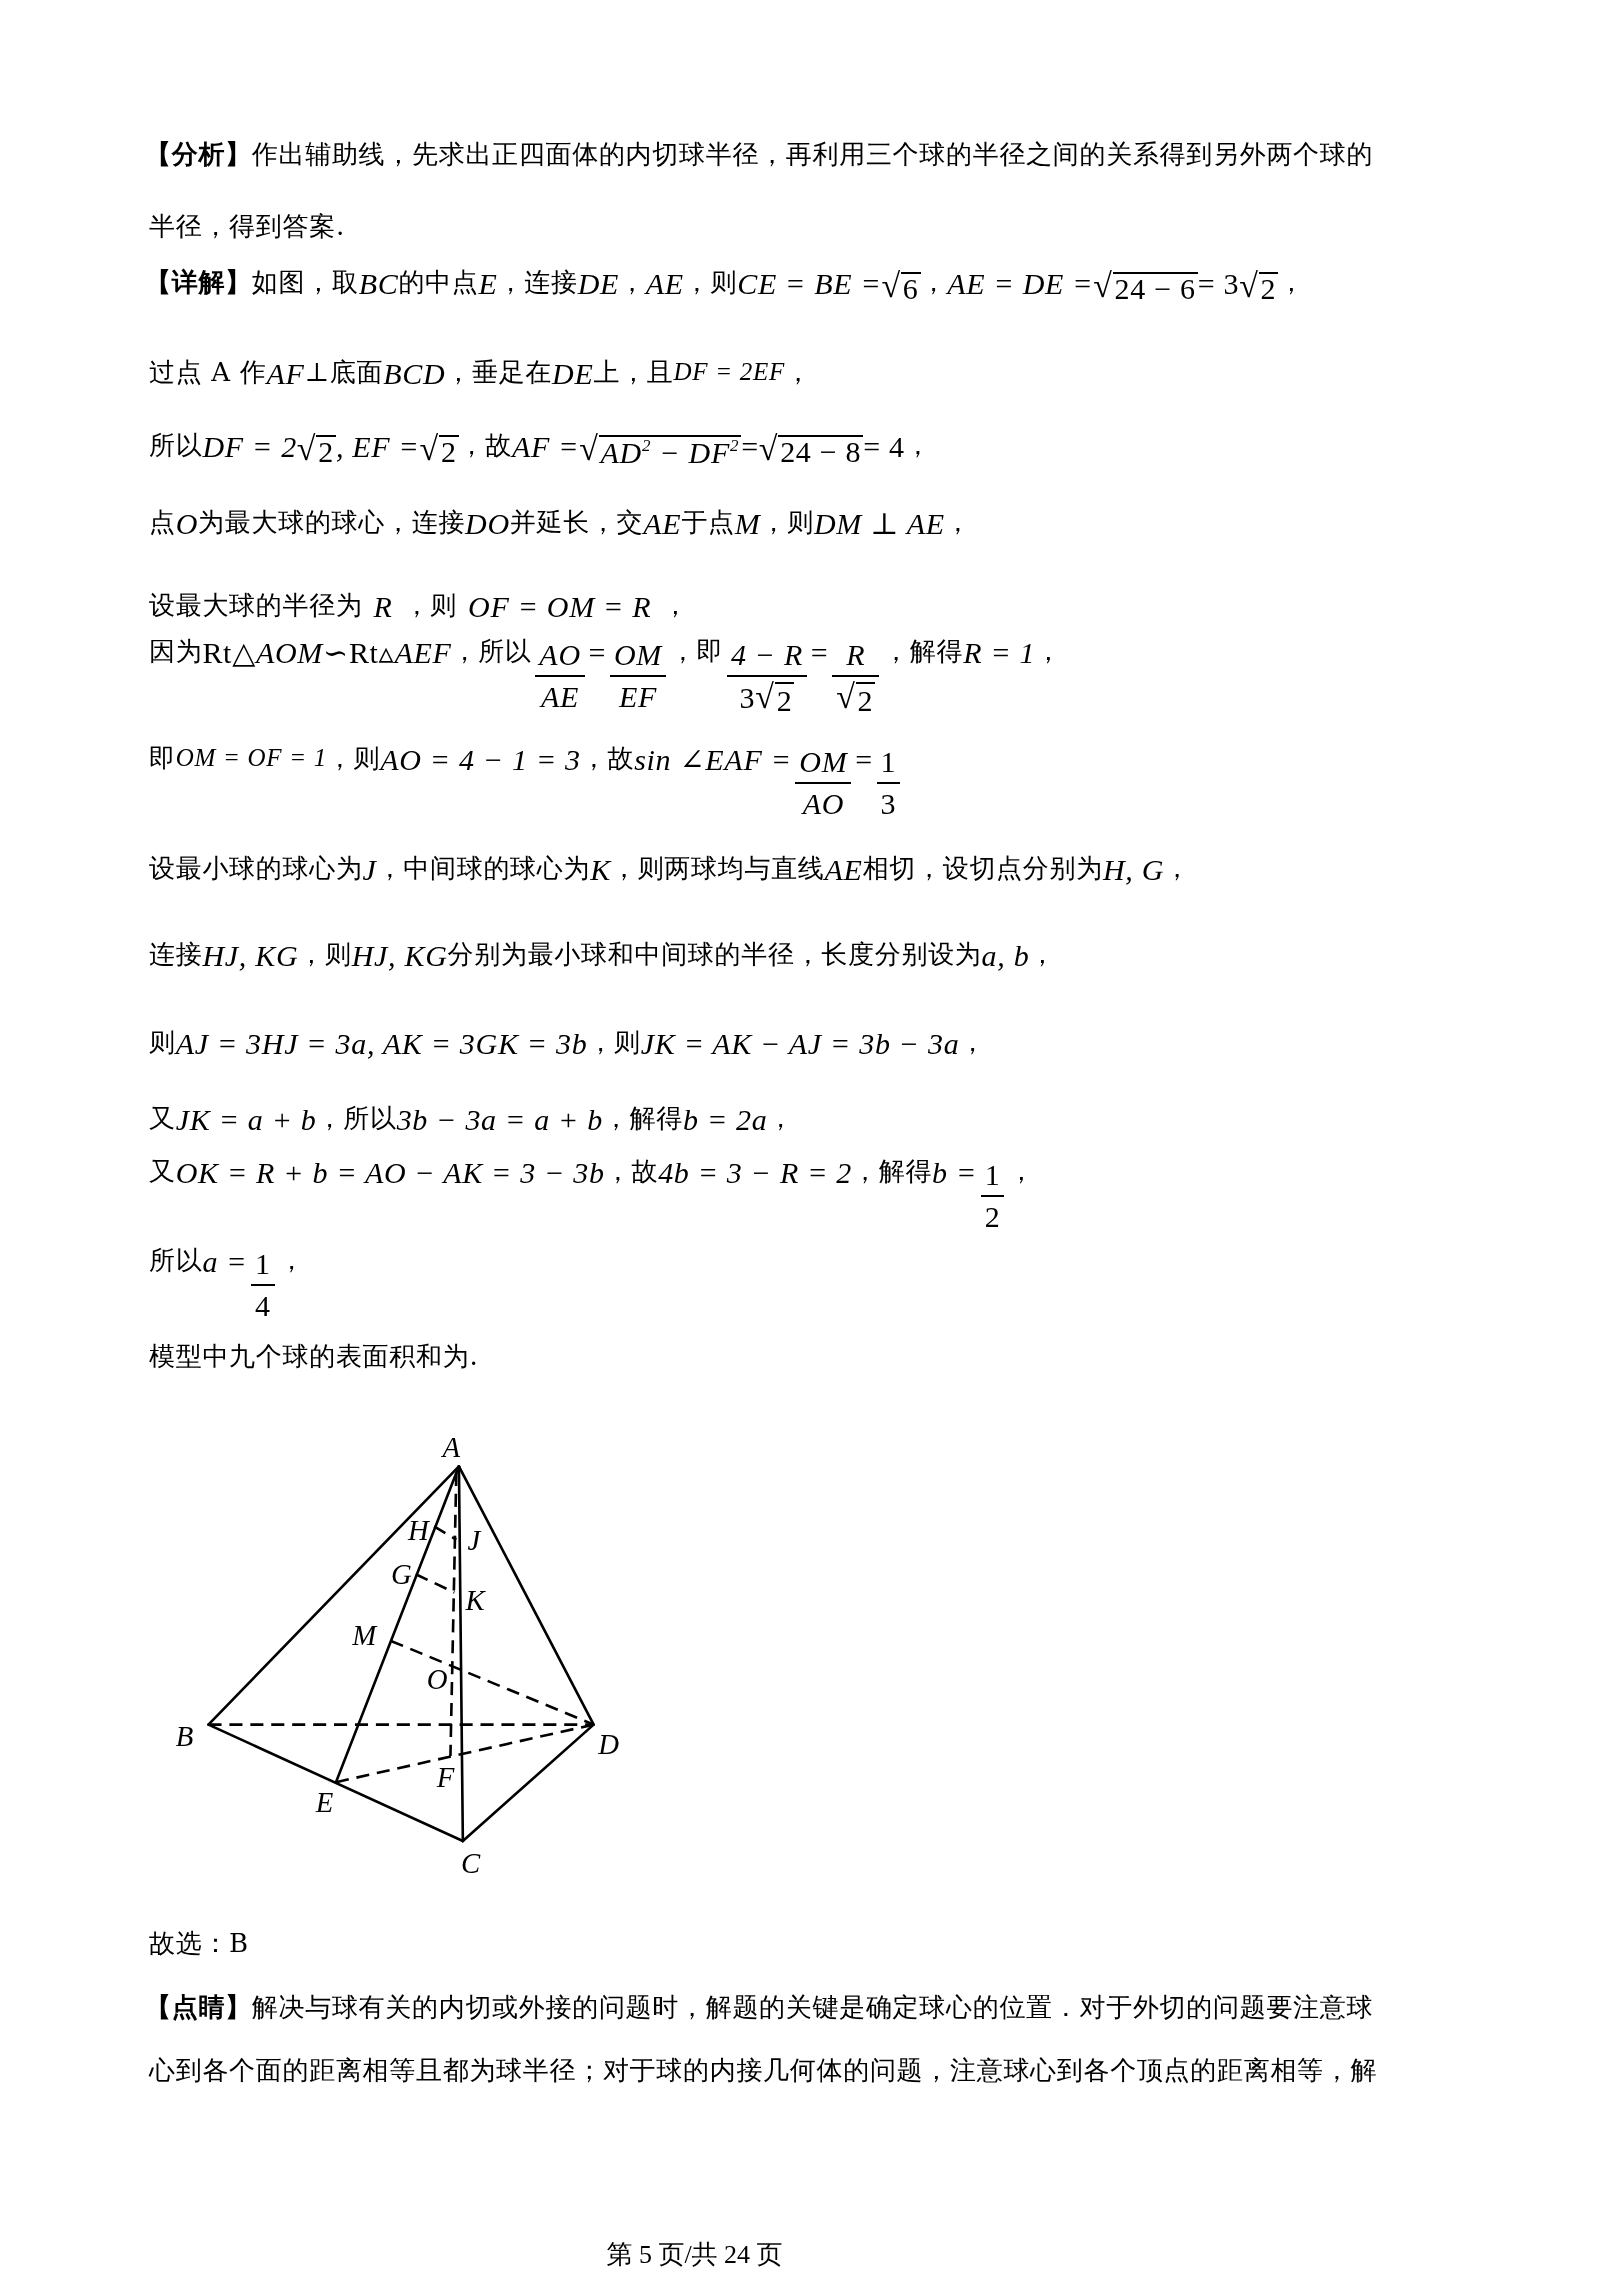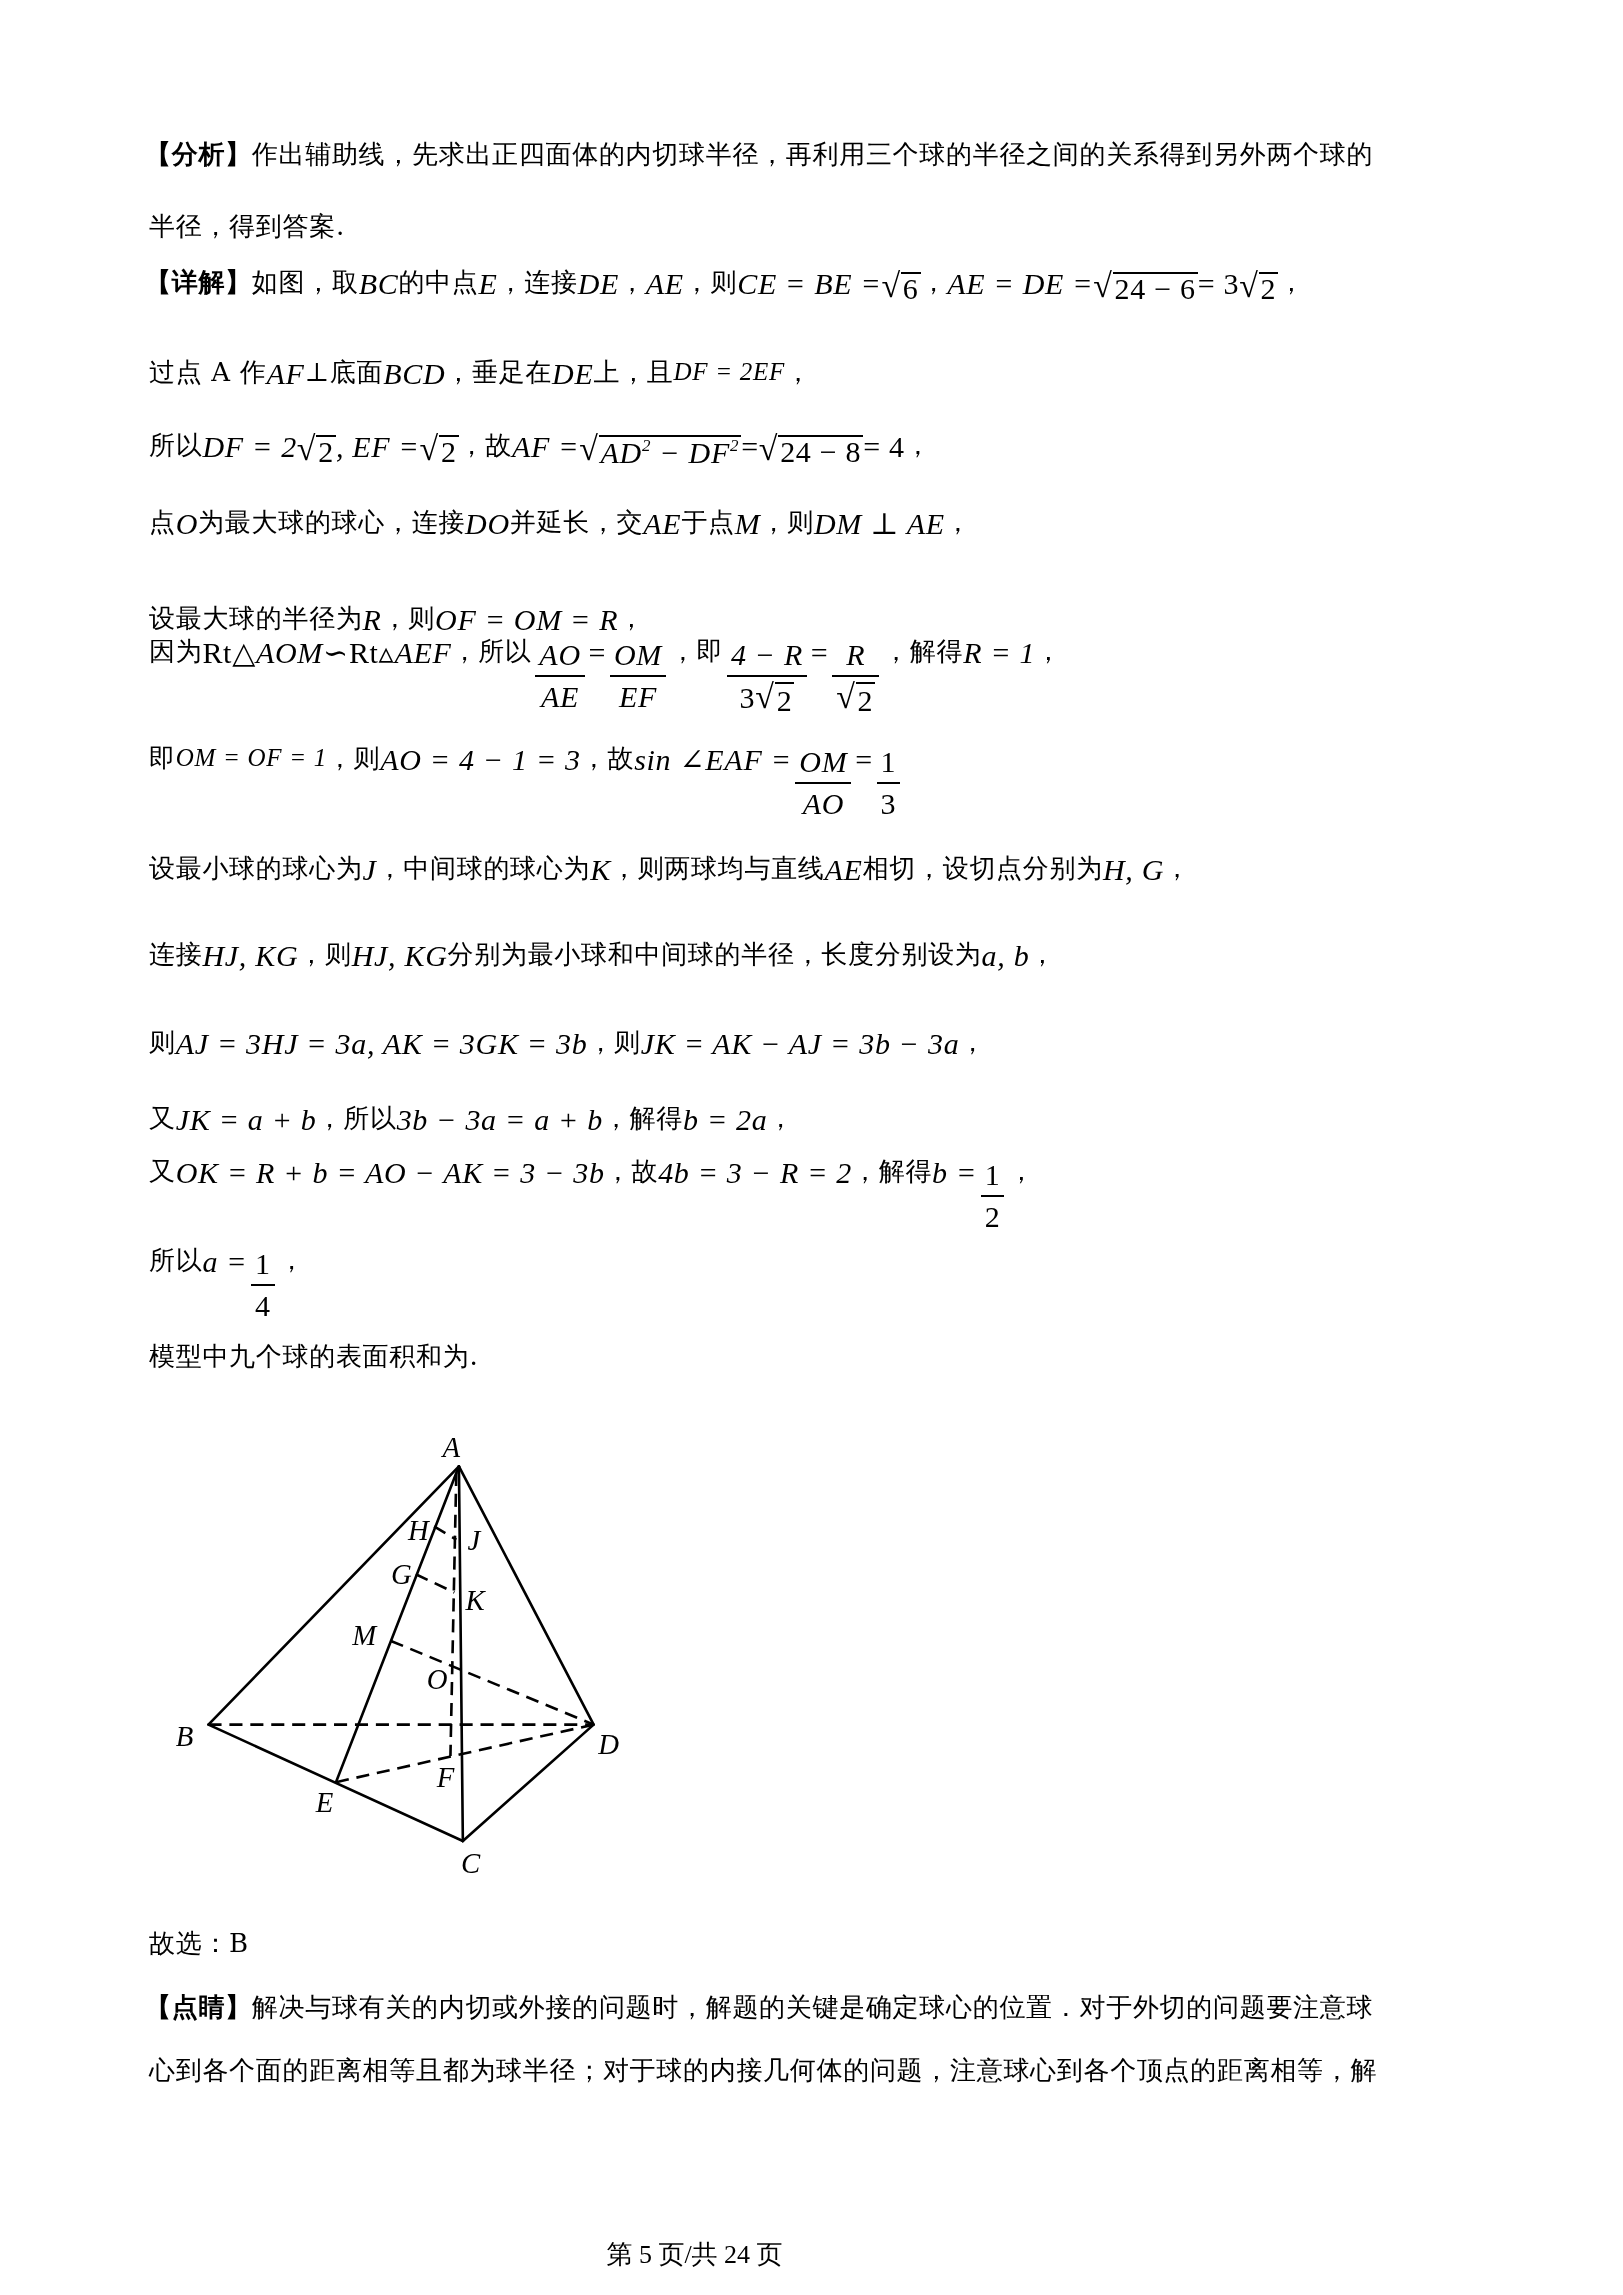--- a/index.html
+++ b/index.html
@@ -110,21 +110,21 @@
   <span class="m">DO</span>
   <span>并延长，交</span>
   <span class="m">AE</span>
   <span>于点</span>
   <span class="m">M</span>
   <span>，则</span>
   <span class="m">DM ⊥ AE</span>
   <span>，</span>
 </div>
 
-<div class="line" style="top:605px;">
+<div class="line" style="top:592px;gap:11px;">
   <span>设最大球的半径为</span>
   <span class="m">R</span>
   <span>，则</span>
   <span class="m">OF = OM = R</span>
   <span>，</span>
 </div>
 
 <div class="line" style="top:638px;">
   <span>因为</span>
   <span class="mr">Rt△</span>

